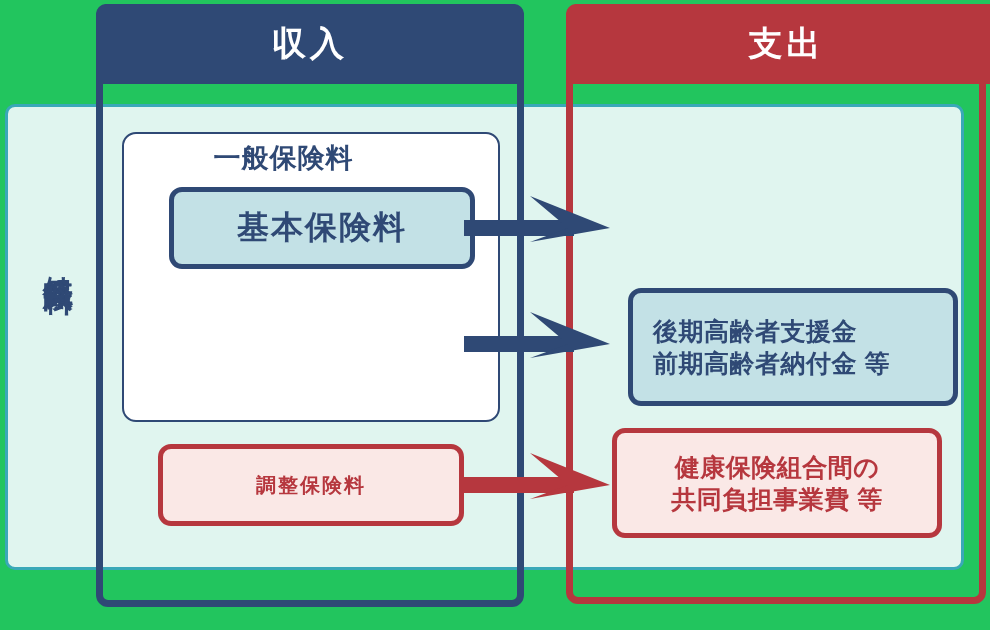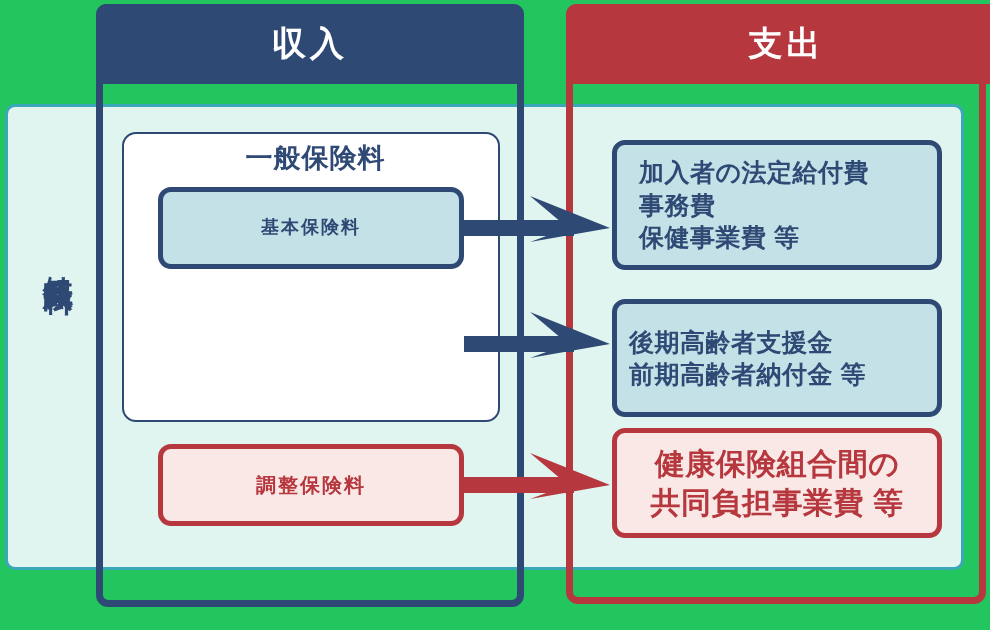--- a/index.html
+++ b/index.html
@@ -82,21 +82,20 @@
     border-radius:14px;
   }
   .general-title{
     position:absolute;
     left:122px; top:140px; width:323px;
     text-align:center;
     font-size:27px;
     font-weight:bold;
     color:#2F4975;
     letter-spacing:1px;
-    margin-left:32px;
   }
 
   
   .item-box{
     position:absolute;
     box-sizing:border-box;
     border-radius:13px;
     display:flex;
     align-items:center;
     justify-content:center;
@@ -109,27 +108,27 @@
     background:#C3E1E6;
     border:5px solid #2F4975;
     color:#2F4975;
   }
   .item-box.red{
     background:#FAE8E6;
     border:5px solid #B6373E;
     color:#B6373E;
   }
 
-  .box-kihon   { left:158px; top:187px;  width:306px; height:82px;  font-size:18px; letter-spacing:2px;}
+  .box-kihon   { left:169px; top:187px;  width:306px; height:82px;  font-size:32px; letter-spacing:2px;}
   .box-tokutei { left:158px; top:303px;  width:306px; height:82px;  font-size:28px; letter-spacing:2px;}
   .box-chousei { left:158px; top:444px;  width:306px; height:82px;  font-size:20px; letter-spacing:2px;}
 
   .box-houtei  { left:612px; top:140px;  width:330px; height:130px; font-size:25px; justify-content:flex-start; text-align:left; padding-left:22px; letter-spacing:0.5px;}
-  .box-kouki   { left:612px; top:288px;  width:330px; height:118px; font-size:25px; justify-content:flex-start; text-align:left; padding-left:12px; letter-spacing:0.5px;margin-top:11px;}
-  .box-kumiai  { left:612px; top:428px;  width:330px; height:110px; font-size:30px; letter-spacing:0.5px;}
+  .box-kouki   { left:628px; top:288px;  width:330px; height:118px; font-size:25px; justify-content:flex-start; text-align:left; padding-left:20px; letter-spacing:0.5px;}
+  .box-kumiai  { left:612px; top:428px;  width:330px; height:110px; font-size:25px; letter-spacing:0.5px;}
 
   
   .arrow-svg{
     position:absolute;
     left:0; top:0;
     width:990px; height:630px;
     pointer-events:none;
   }
 </style>
 </head>
@@ -145,23 +144,20 @@
 
   <div class="col-panel expense"></div>
   <div class="col-header expense">支出</div>
 
   <div class="general-box"></div>
   <div class="general-title">一般保険料</div>
 
   <div class="item-box blue box-kihon">基本保険料</div>
   <div class="item-box red box-chousei">調整保険料</div>
 
-  <div class="item-box blue box-houtei">加入者の法定給付費
-事務費
-保健事業費 等</div>
   <div class="item-box blue box-kouki">後期高齢者支援金
 前期高齢者納付金 等</div>
   <div class="item-box red box-kumiai">健康保険組合間の
 共同負担事業費 等</div>
 
   <svg class="arrow-svg" viewBox="0 0 990 630">
 
     <g>
       <rect x="464" y="220" width="110" height="16" fill="#2F4975"></rect>
       <path d="M 530 196 L 610 228 L 530 242 L 568 228 Z" fill="#2F4975"></path>

